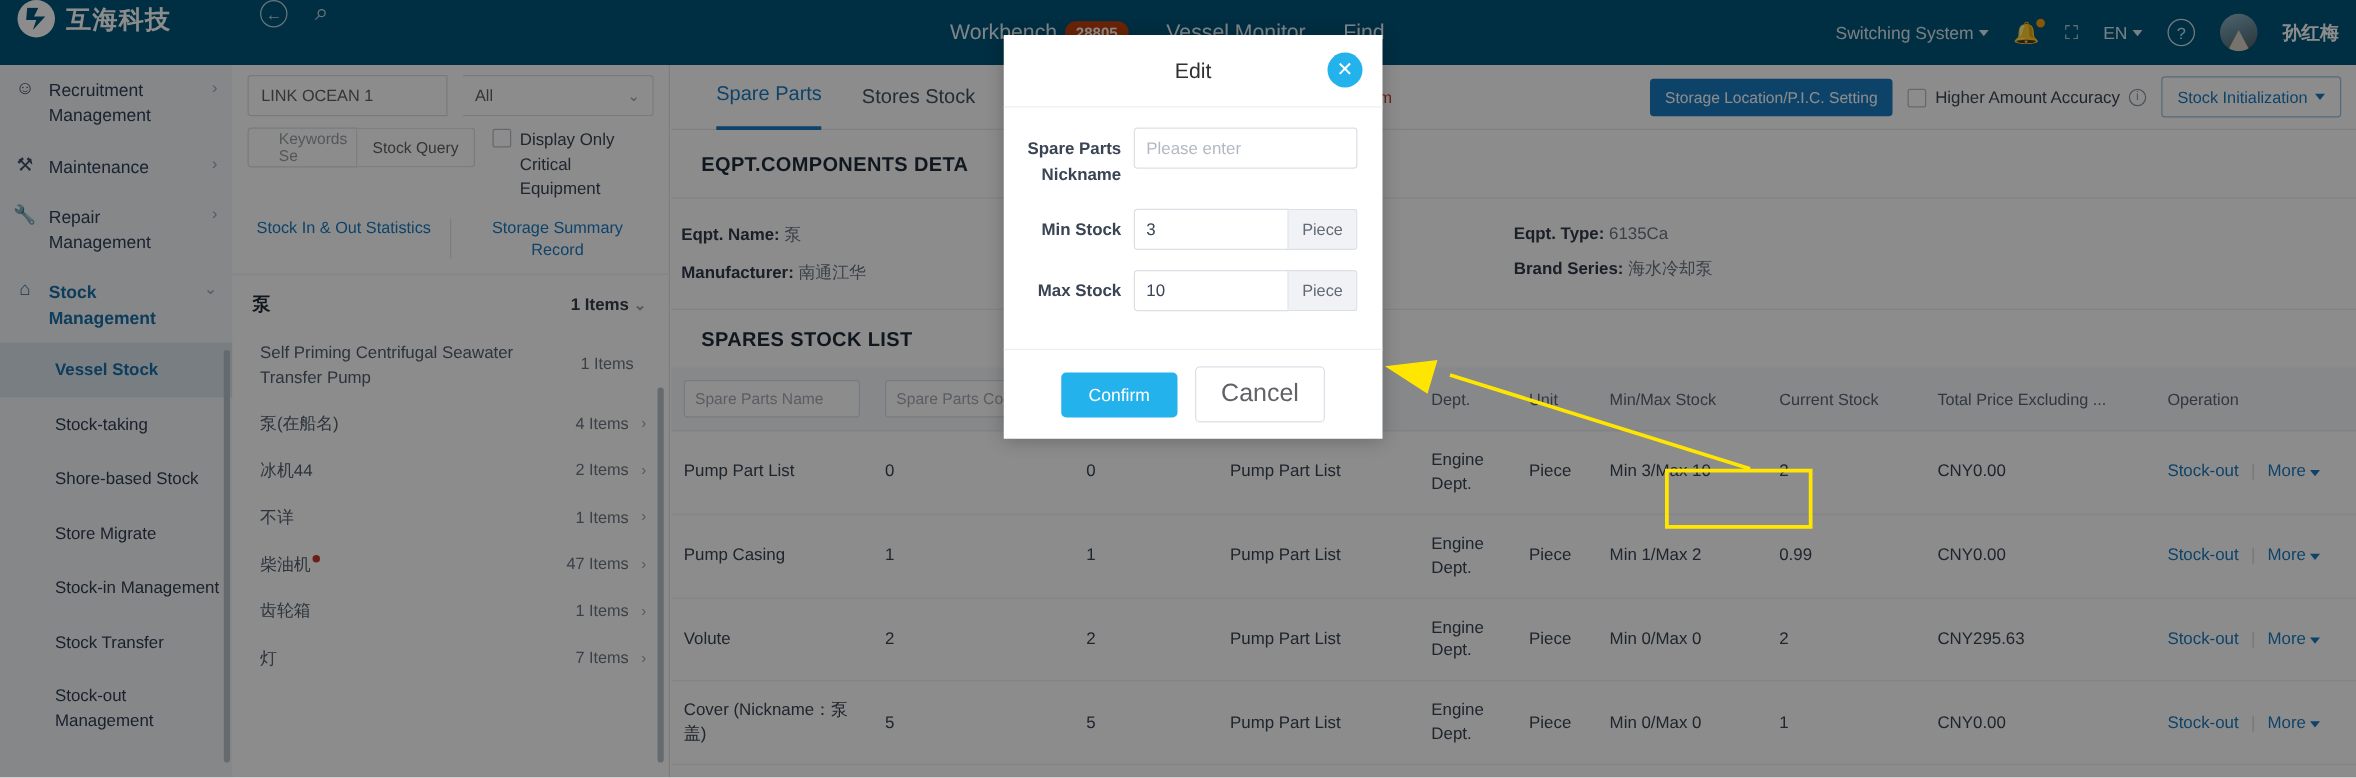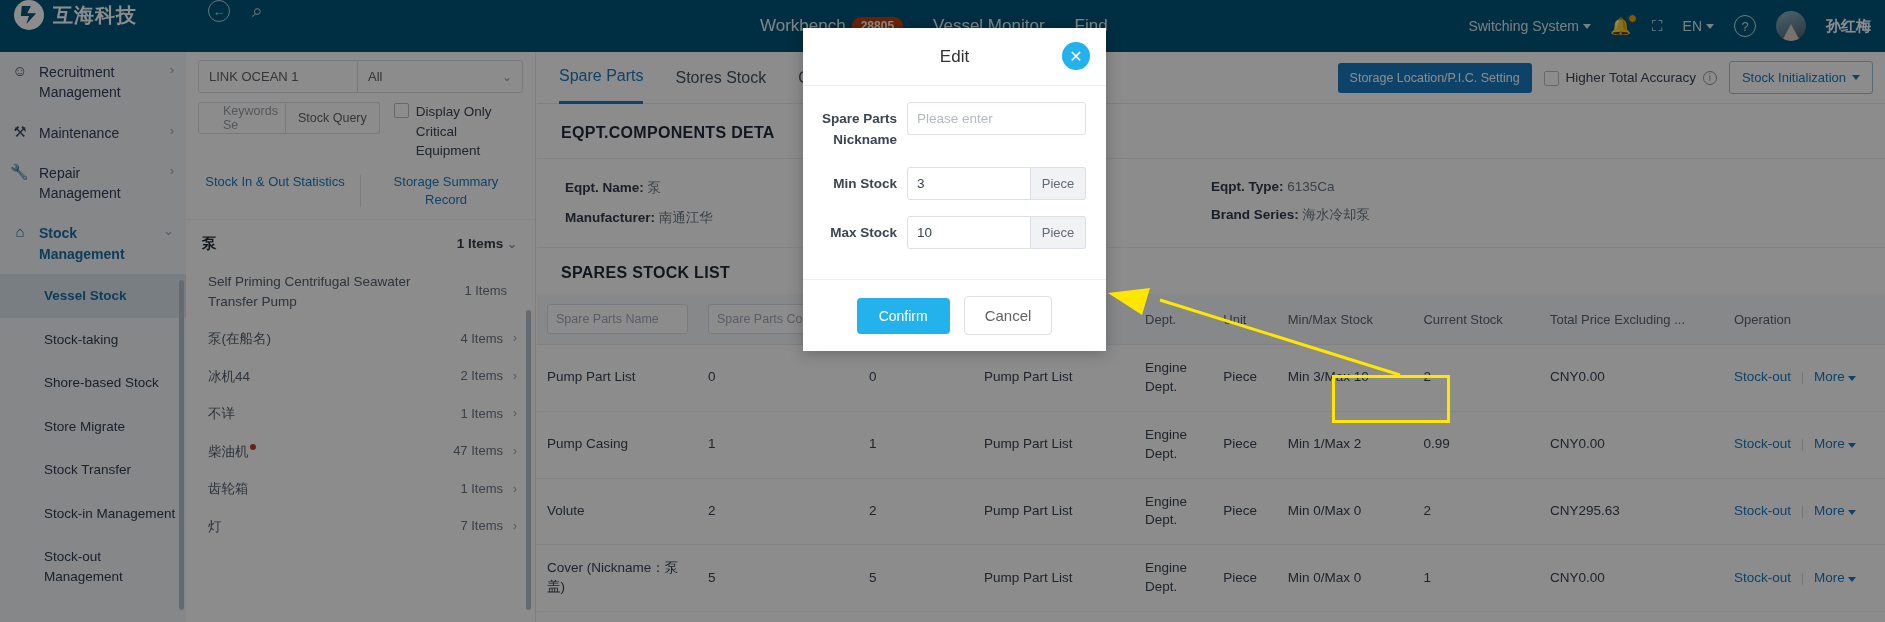--- a/index.html
+++ b/index.html
@@ -105,21 +105,21 @@
   .side-scroll {
     position: absolute; right: 2px; top: 228px; width: 5px; height: 330px;
     background: #b9c2cb; border-radius: 3px;
   }
 
   
   .filterpanel {
     position: absolute; top: 52px; left: 186px; width: 350px; height: 570px;
     background: #fff; border-right: 1px solid #e2e6ea;
   }
-  .fp-row { display: flex; padding: 8px 12px 0 12px; gap: 0; }
+  .fp-row { display: flex; padding: 8px 12px 0 12px; gap: 12px; }
   .fp-input {
     height: 33px; border: 1px solid #dcdfe6; font-size: 13px;
     color: #606266; padding: 0 10px; display: flex; align-items: center;
     background: #fff;
   }
   .fp-vessel { width: 160px; border-radius: 3px 0 0 3px; }
   .fp-select {
     flex: 1; border-left: none; border-radius: 0 3px 3px 0;
     justify-content: space-between;
   }
@@ -164,21 +164,21 @@
     background: #b9c2cb; border-radius: 3px;
   }
 
   
   .main {
     position: absolute; top: 52px; left: 537px; right: 0; height: 570px;
     background: #fff; overflow: hidden;
   }
   .tabbar {
     display: flex; align-items: center; height: 52px; border-bottom: 1px solid #e6eaee;
-    padding-left: 22px; gap: 32px; position: relative;
+    padding-left: 36px; gap: 32px; position: relative;
   }
   .tab { font-size: 16px; color: #42505f; height: 52px; display: flex;
          align-items: center; cursor: pointer; }
   .tab.active { color: #1a7ac0; border-bottom: 3px solid #1a7ac0; font-weight: 500; }
   .warn-text { font-size: 13px; color: #c0392b; margin-left: 14px; }
   .tab-right { position: absolute; right: 12px; display: flex; align-items: center; gap: 12px; }
   .btn-primary {
     background: #1a7ac0; color: #fff; font-size: 12.5px; border-radius: 3px;
     padding: 8px 12px; cursor: pointer; white-space: nowrap;
   }
@@ -193,21 +193,21 @@
     border-radius: 3px; padding: 8px 12px; cursor: pointer;
     display: flex; align-items: center; gap: 6px; white-space: nowrap;
   }
 
   .section-title {
     font-size: 16px; font-weight: bold; color: #1f2a37;
     padding: 20px 0 16px 24px; letter-spacing: .3px;
   }
   .detail-band {
     border-top: 1px solid #eceff2; border-bottom: 1px solid #eceff2;
-    padding: 14px 28px; display: flex; flex-wrap: wrap;
+    padding: 14px 8px; display: flex; flex-wrap: wrap;
   }
   .detail-col { width: 50%; }
   .detail-line { font-size: 13.5px; color: #6b7684; padding: 6px 0; }
   .detail-line b { color: #30394a; font-weight: bold; }
 
   
   .tbl { width: 100%; border-collapse: collapse; table-layout: fixed; }
   .tbl th {
     background: #f5f7f9; font-size: 13px; color: #5b6673; font-weight: normal;
     text-align: left; padding: 10px 10px; border-bottom: 1px solid #e8ebef;
@@ -274,21 +274,21 @@
   }
   .modal-footer {
     height: 72px; border-top: 1px solid #eceff2; display: flex;
     align-items: center; justify-content: center; gap: 14px;
   }
   .btn-confirm {
     background: #24b2ec; color: #fff; font-size: 14px; border-radius: 4px;
     padding: 10px 22px; cursor: pointer; border: none;
   }
   .btn-cancel {
-    background: #fff; color: #606266; font-size: 15px; border-radius: 4px;
+    background: #fff; color: #606266; font-size: 20px; border-radius: 4px;
     padding: 10px 20px; cursor: pointer; border: 1px solid #dcdfe6;
   }
 
   
   .annot-box {
     position: absolute; z-index: 60; border: 3px solid #ffe600;
     pointer-events: none;
   }
   .annot-text {
     position: absolute; z-index: 60; color: #ffe600; font-size: 17px;
@@ -358,22 +358,22 @@
     <div class="side-group active">
       <span class="sg-ico">⌂</span>
       <span class="sg-label">Stock Management</span>
       <span class="sg-arrow">⌄</span>
     </div>
 
     <div class="sub-item active">Vessel Stock</div>
     <div class="sub-item">Stock-taking</div>
     <div class="sub-item">Shore-based Stock</div>
     <div class="sub-item">Store Migrate</div>
+    <div class="sub-item">Stock-in Management</div>
     <div class="sub-item">Stock Transfer</div>
-    <div class="sub-item">Stock-in Management</div>
     <div class="sub-item">Stock-out Management</div>
 
     <div class="side-scroll"></div>
   </div>
 
   <div class="filterpanel">
     <div class="fp-row">
       <div class="fp-input fp-vessel">LINK OCEAN 1</div>
       <div class="fp-input fp-select">
         <span>All</span>
@@ -447,21 +447,21 @@
     <div class="tabbar">
       <div class="tab active">Spare Parts</div>
       <div class="tab">Stores Stock</div>
       <div class="tab">Oil Stock</div>
       <div class="warn-text">There are currently 8 items of em</div>
 
       <div class="tab-right">
         <div class="btn-primary">Storage Location/P.I.C. Setting</div>
         <div class="chk-wrap">
           <span class="cbox"></span>
-          <span>Higher Total Accuracy</span>
+          <span>Higher Amount Accuracy</span>
           <span class="info-ico">i</span>
         </div>
         <div class="btn-outline">
           <span>Stock Initialization</span>
           <span class="caret-down"></span>
         </div>
       </div>
     </div>
 
     <div class="section-title">EQPT.COMPONENTS DETA</div>

